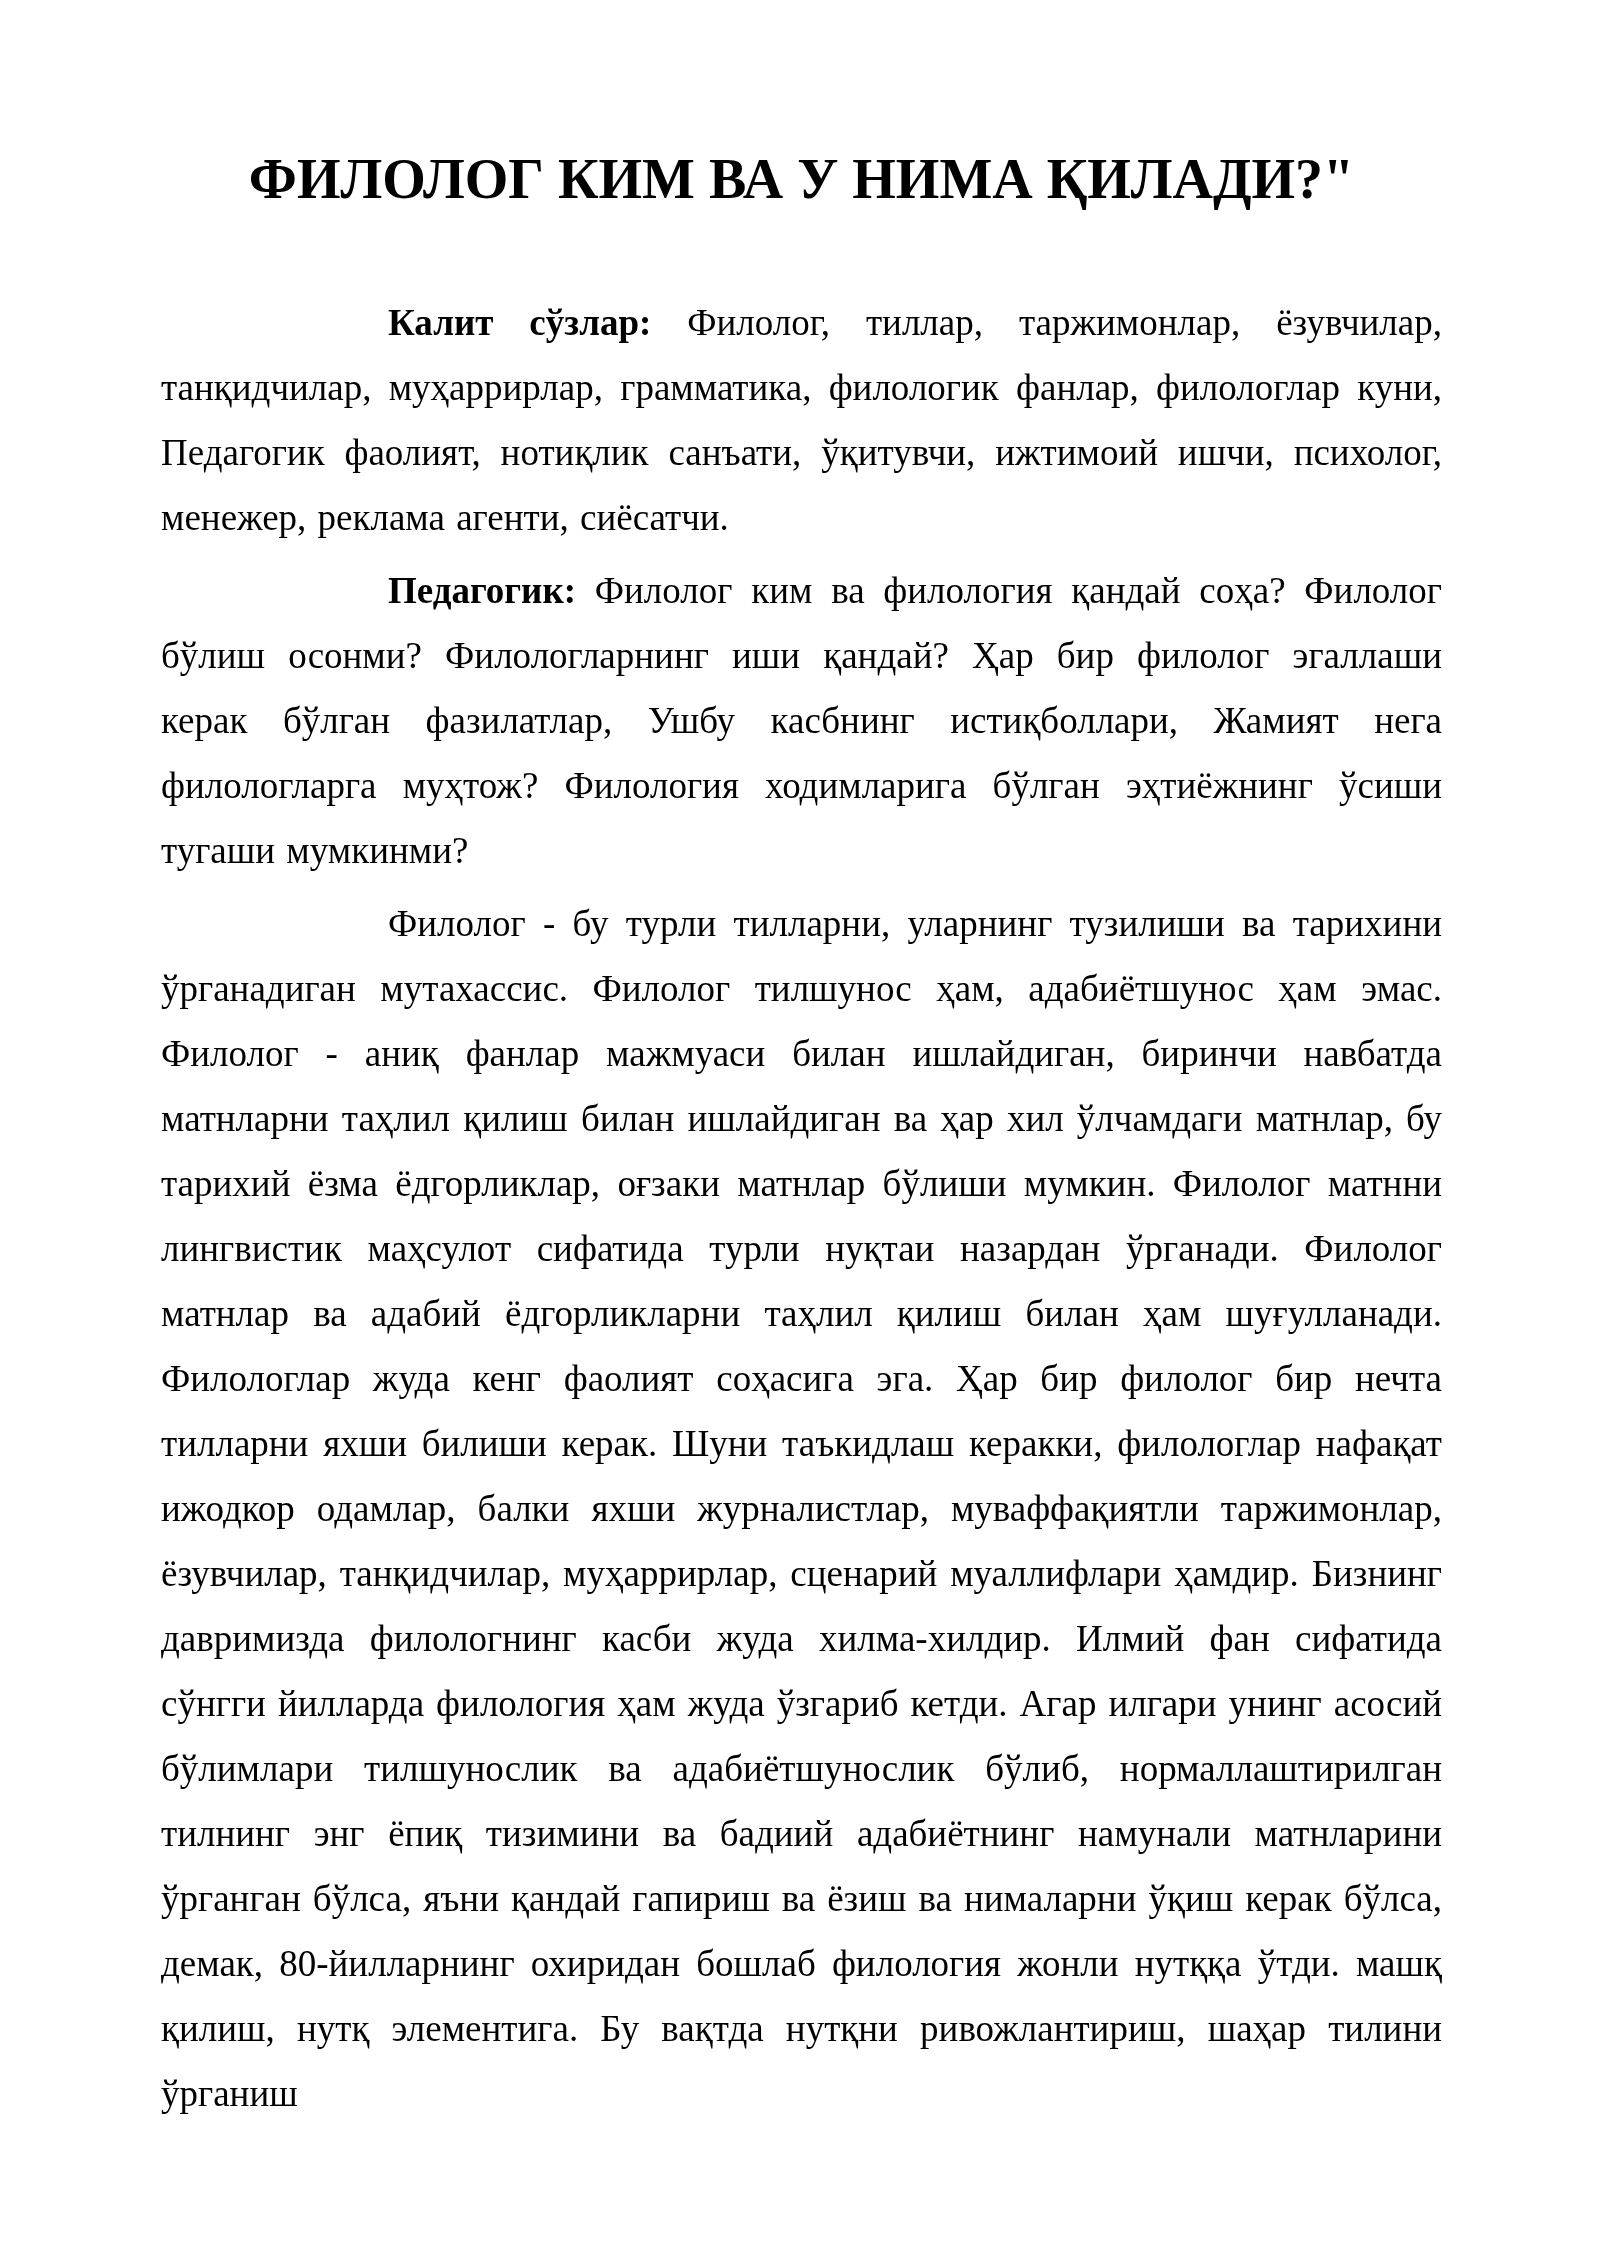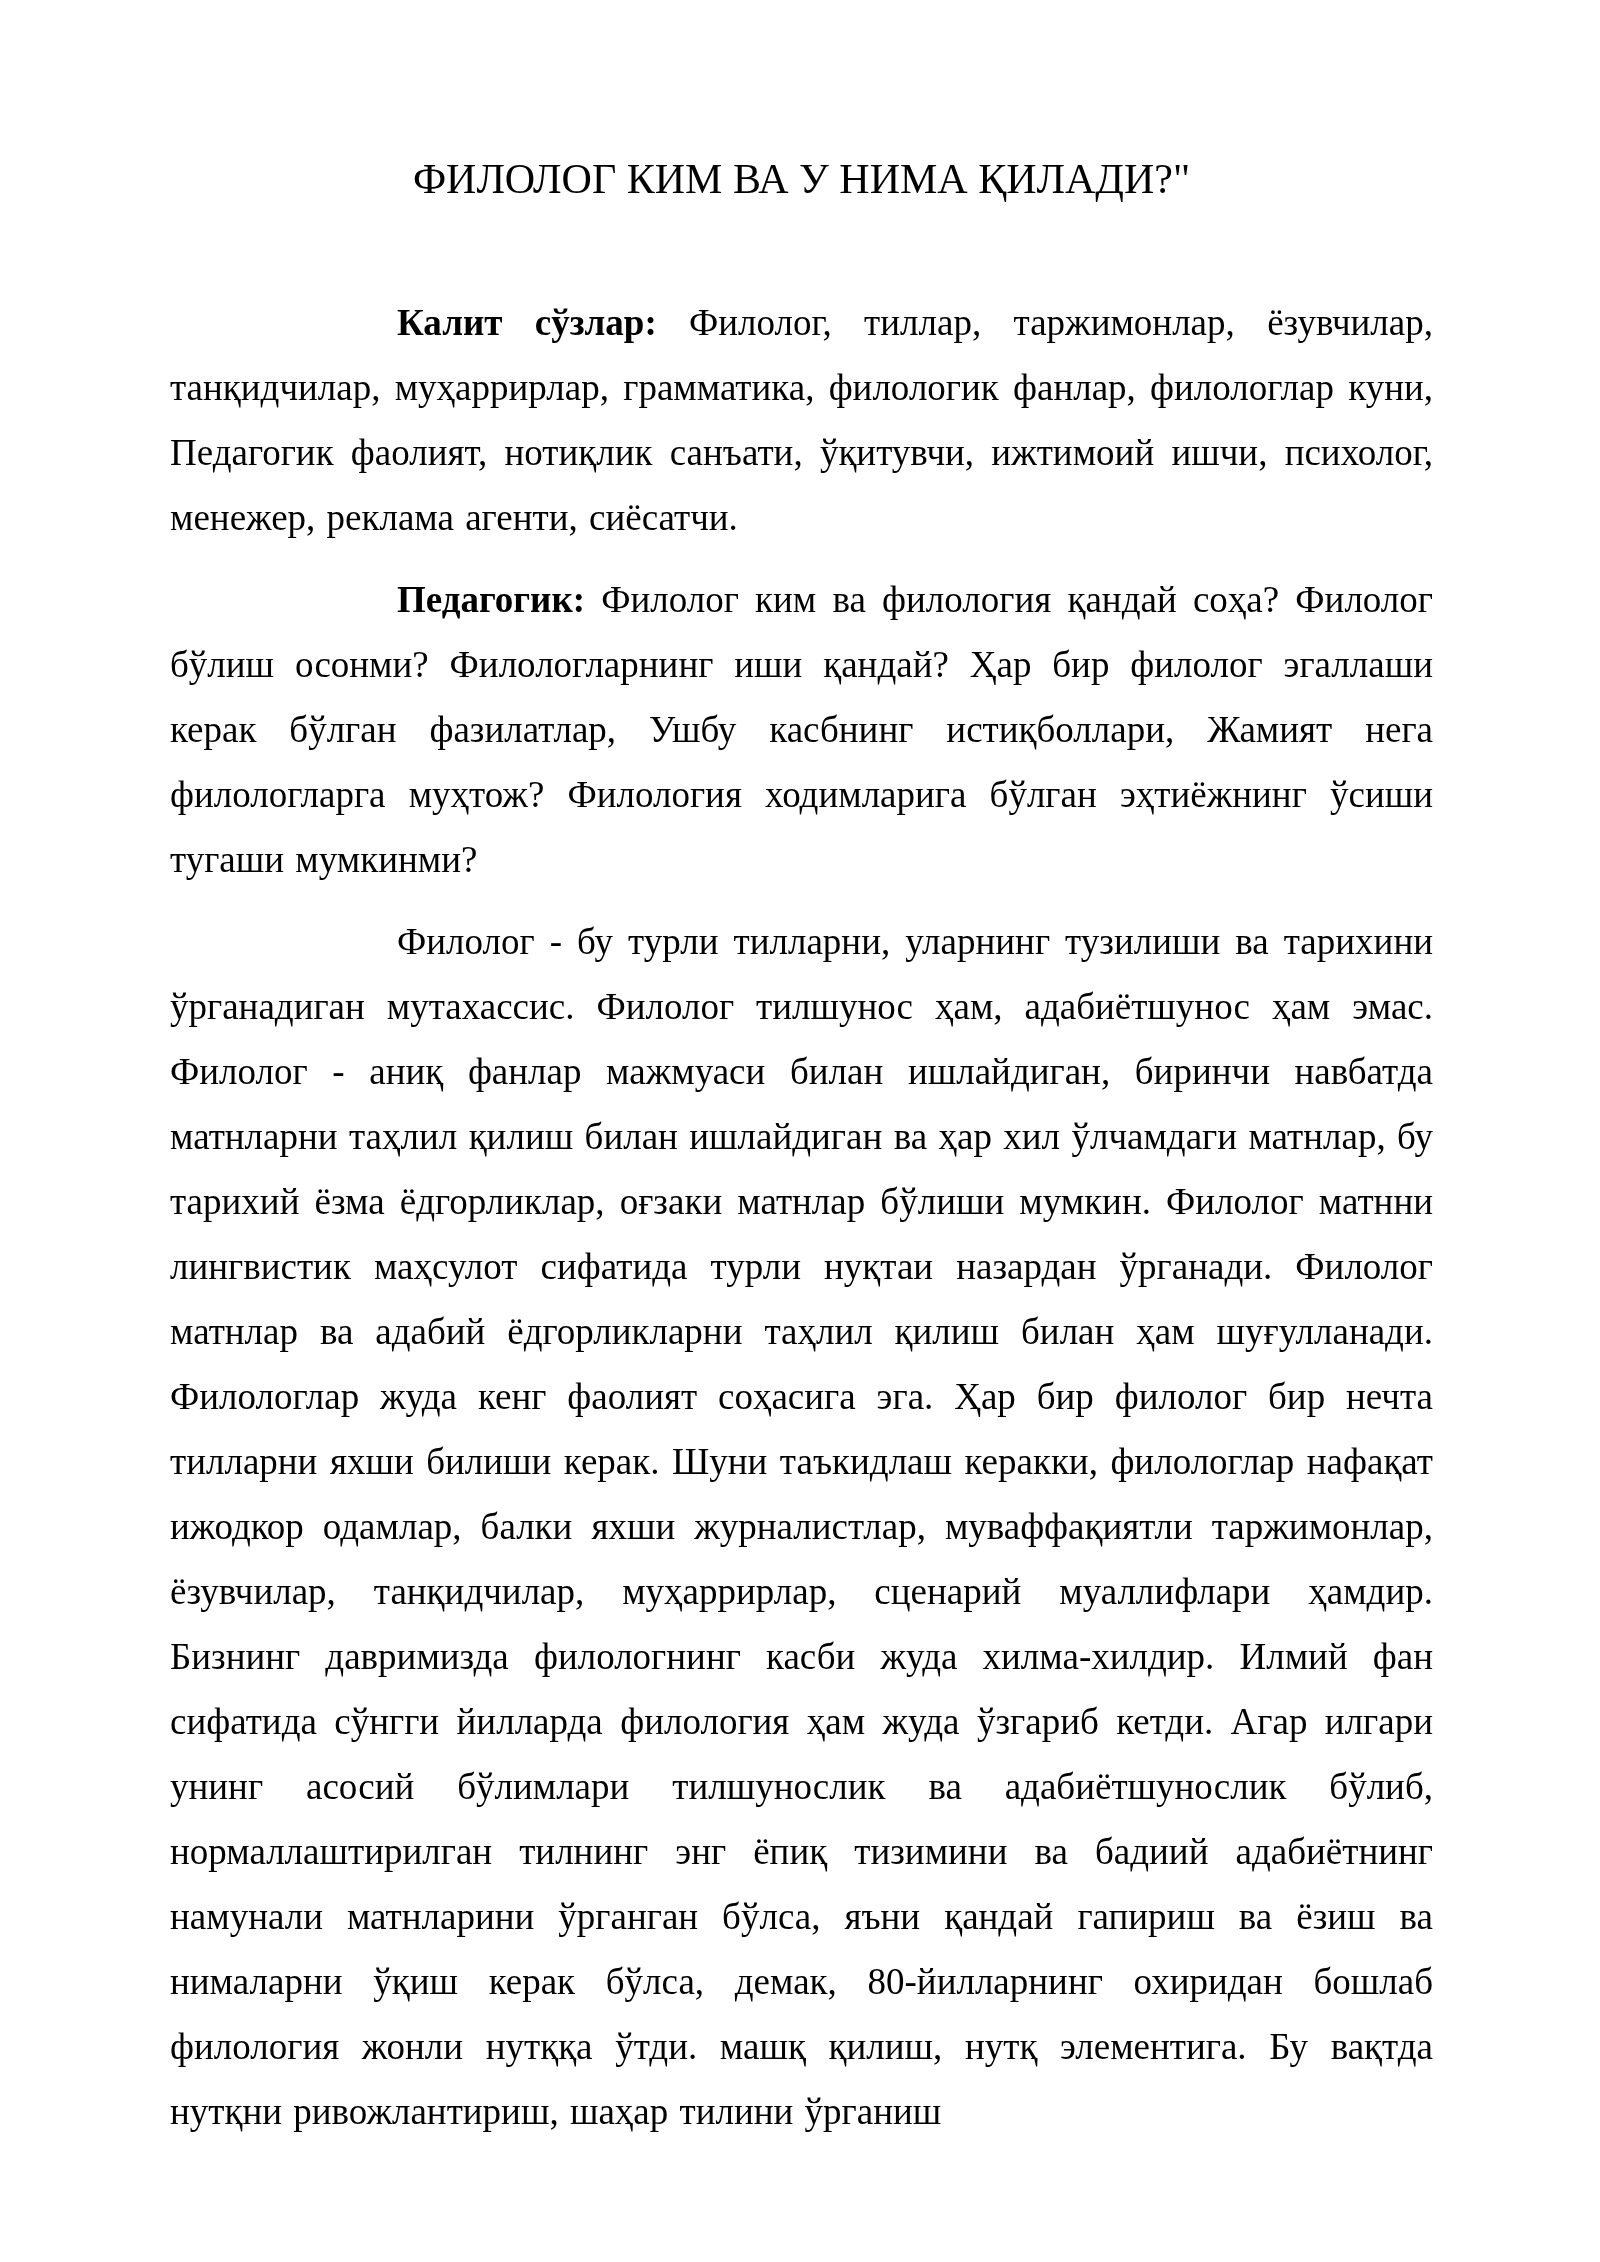--- a/index.html
+++ b/index.html
@@ -13,31 +13,31 @@
     height: 2262px;
     background: #ffffff;
     color: #000000;
     font-family: "Liberation Serif", "DejaVu Serif", serif;
     box-sizing: border-box;
     padding: 147px 150px 0 153px;
     overflow: hidden;
   }
   .doc-title {
     text-align: center;
-    font-weight: normal;
-    font-size: 42px;
+    font-weight: bold;
+    font-size: 56px;
     line-height: 65px;
     margin: 0 0 78px 0;
   }
   .para {
     font-size: 37px;
     line-height: 65px;
     text-align: justify;
     text-indent: 227px;
-    margin: 17px;
+    margin: 8px;
     word-spacing: 2px;
   }
   .para .lead {
     font-weight: bold;
   }
 </style>
 </head>
 <body>
 
 <div class="page">

